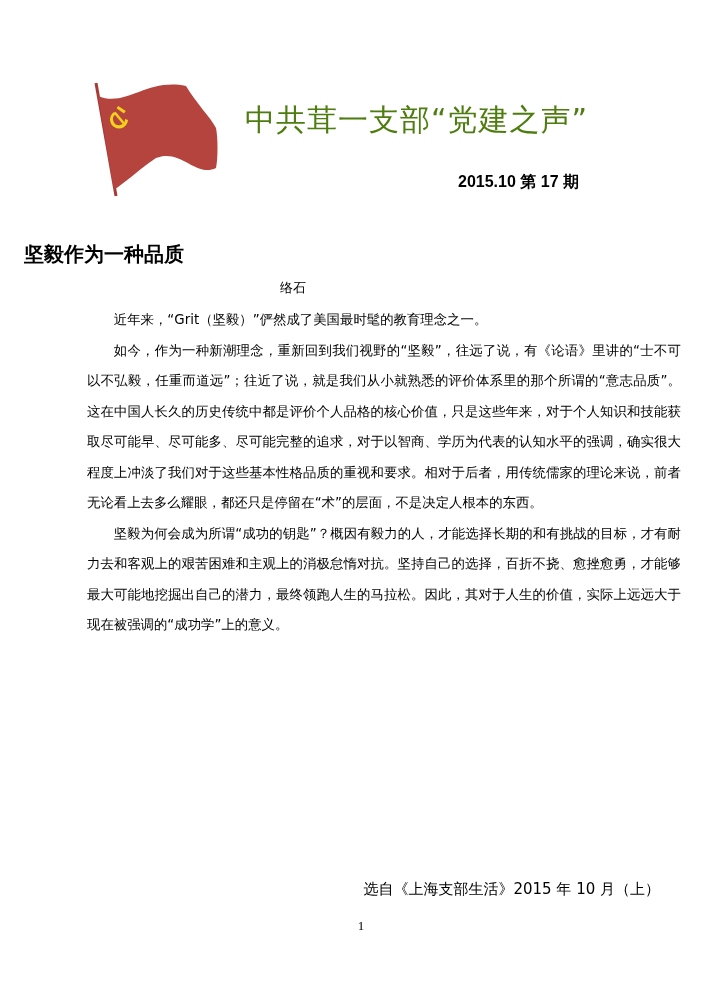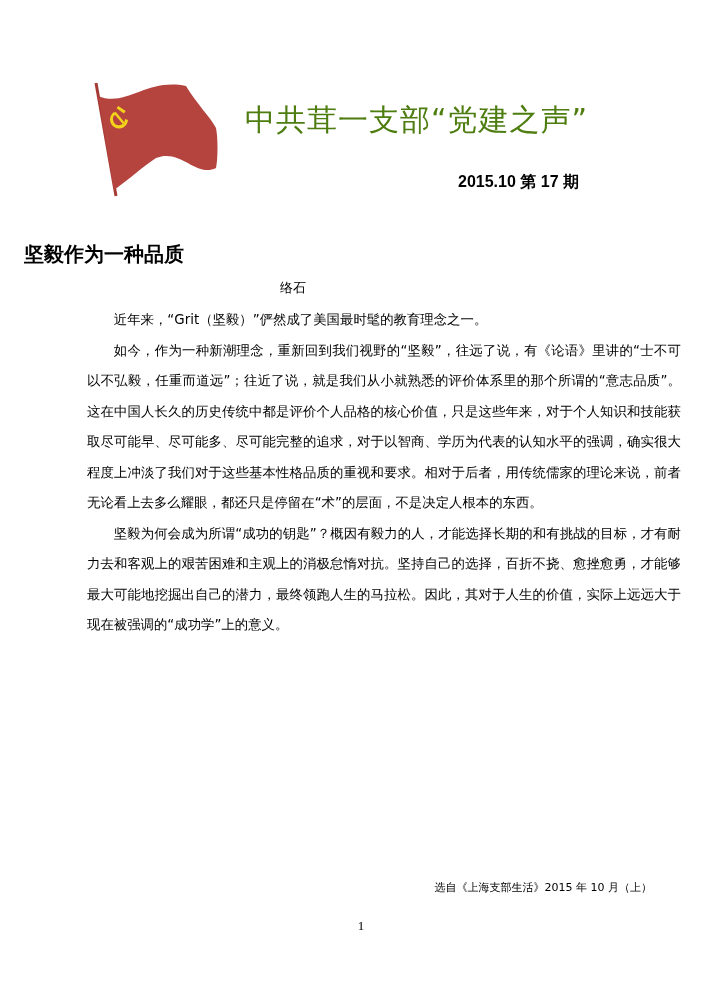--- a/index.html
+++ b/index.html
@@ -10,21 +10,21 @@
                   letter-spacing: 1px; color: #4d7c0f; white-space: nowrap; }
   .issue { position: absolute; left: 458px; top: 172px; font-size: 16px; font-weight: bold;
            font-family: "Liberation Sans", sans-serif; white-space: nowrap; }
   .article-title { position: absolute; left: 0; width: 722px; top: 241px; 
                    font-size: 20px; font-weight: bold; padding-left: 24px; }
   .author { position: absolute; left: 0; width: 586px; top: 279px; text-align: center;
             font-size: 13px; }
   .body { position: absolute; left: 68px; width: 594px; top: 305px; font-size: 13.4px;
           line-height: 30.5px; text-align: justify; margin-left: 19px; }
   .body p { margin: 0; text-indent: 2em; }
-  .source { position: absolute; right: 70px; top: 880px; font-size: 11px; white-space: nowrap; }
+  .source { position: absolute; right: 62px; top: 880px; font-size: 15px; white-space: nowrap; }
   .page-number { position: absolute; left: 0; width: 722px; top: 918px; text-align: center;
                  font-family: "Liberation Serif", serif; font-size: 13px; }
 </style>
 </head>
 <body>
 
 <div class="flag">
   <svg width="140" height="125" viewBox="0 0 140 125">
     <line x1="10" y1="5" x2="30" y2="118" stroke="#a63a35" stroke-width="3"></line>
     <path d="M12 18 C40 30, 60 0, 100 8 C110 25, 125 40, 130 50 C132 60, 132 80, 130 90 C110 100, 95 70, 70 80 C55 90, 45 100, 28 112 C22 80, 18 50, 12 18 Z" fill="#b5443f"></path>

